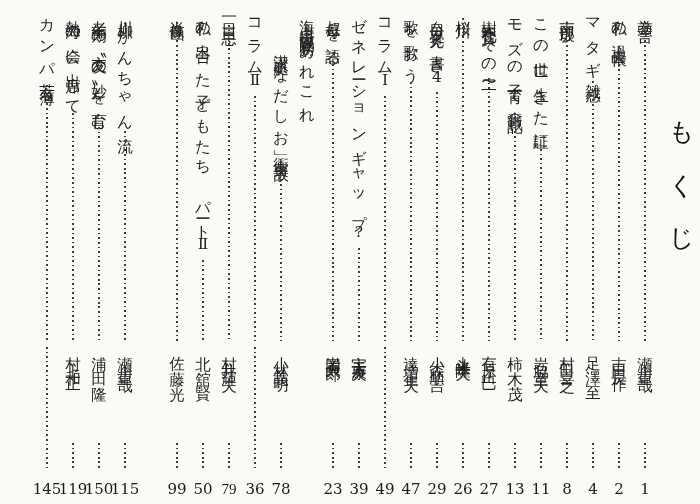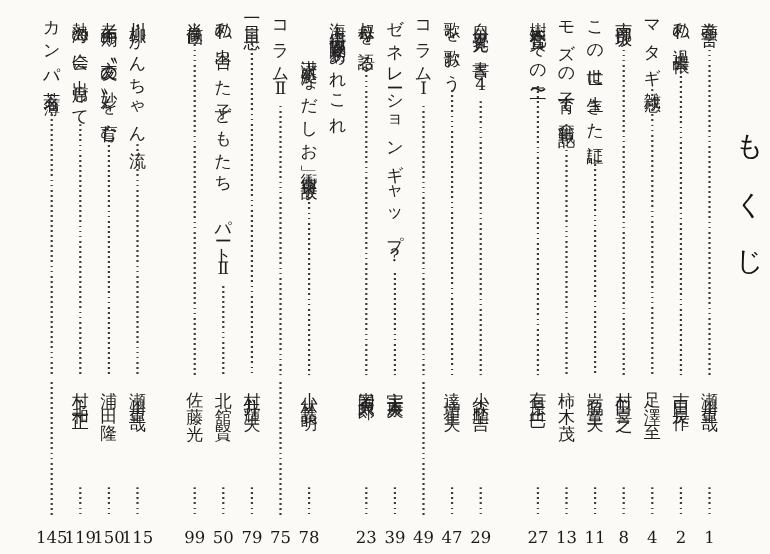--- a/index.html
+++ b/index.html
@@ -121,20 +121,27 @@
       <div class="leader leader2"></div>
       <div class="num">13</div>
     </div>
     <div class="col" style="left: 476px;">
       <div class="title">樹木礼賛〜その二〜</div>
       <div class="leader"></div>
       <div class="author" style="letter-spacing: 7px;">有原正巳</div>
       <div class="leader leader2"></div>
       <div class="num">27</div>
     </div>
+    <div class="col" style="left: 450px;">
+      <div class="title">桜川</div>
+      <div class="leader"></div>
+      <div class="author" style="letter-spacing: 2.2px;">上斗米隆夫</div>
+      <div class="leader leader2"></div>
+      <div class="num">26</div>
+    </div>
     <div class="col" style="left: 424px;">
       <div class="title">自分史覚え書き4</div>
       <div class="leader"></div>
       <div class="author" style="letter-spacing: 7px;">小森順吉</div>
       <div class="leader leader2"></div>
       <div class="num">29</div>
     </div>
     <div class="col" style="left: 398px;">
       <div class="title">歌を歌おう</div>
       <div class="leader"></div>
@@ -169,23 +176,23 @@
       <div class="title indent">潜水艇「なだしお」衝突事故</div>
       <div class="leader"></div>
       <div class="author" style="letter-spacing: 7px;">小林義明</div>
       <div class="leader leader2"></div>
       <div class="num">78</div>
     </div>
     <div class="col" style="left: 242px;">
       <div class="title">コラムⅡ</div>
       <div class="leader"></div>
       <div class="leader tall"></div>
-      <div class="num">75</div>
-    </div>
-    <div class="col" style="left: 216px;">
+      <div class="num">36</div>
+    </div>
+    <div class="col" style="left: 216px; font-family: Liberation Serif, serif;">
       <div class="title">一日三思</div>
       <div class="leader"></div>
       <div class="author" style="letter-spacing: 7px;">村井輝夫</div>
       <div class="leader leader2"></div>
       <div class="num">79</div>
     </div>
     <div class="col" style="left: 190px;">
       <div class="title">私の出合った子どもたち　パートⅡ</div>
       <div class="leader"></div>
       <div class="author" style="letter-spacing: 15px;">北舘賢</div>

